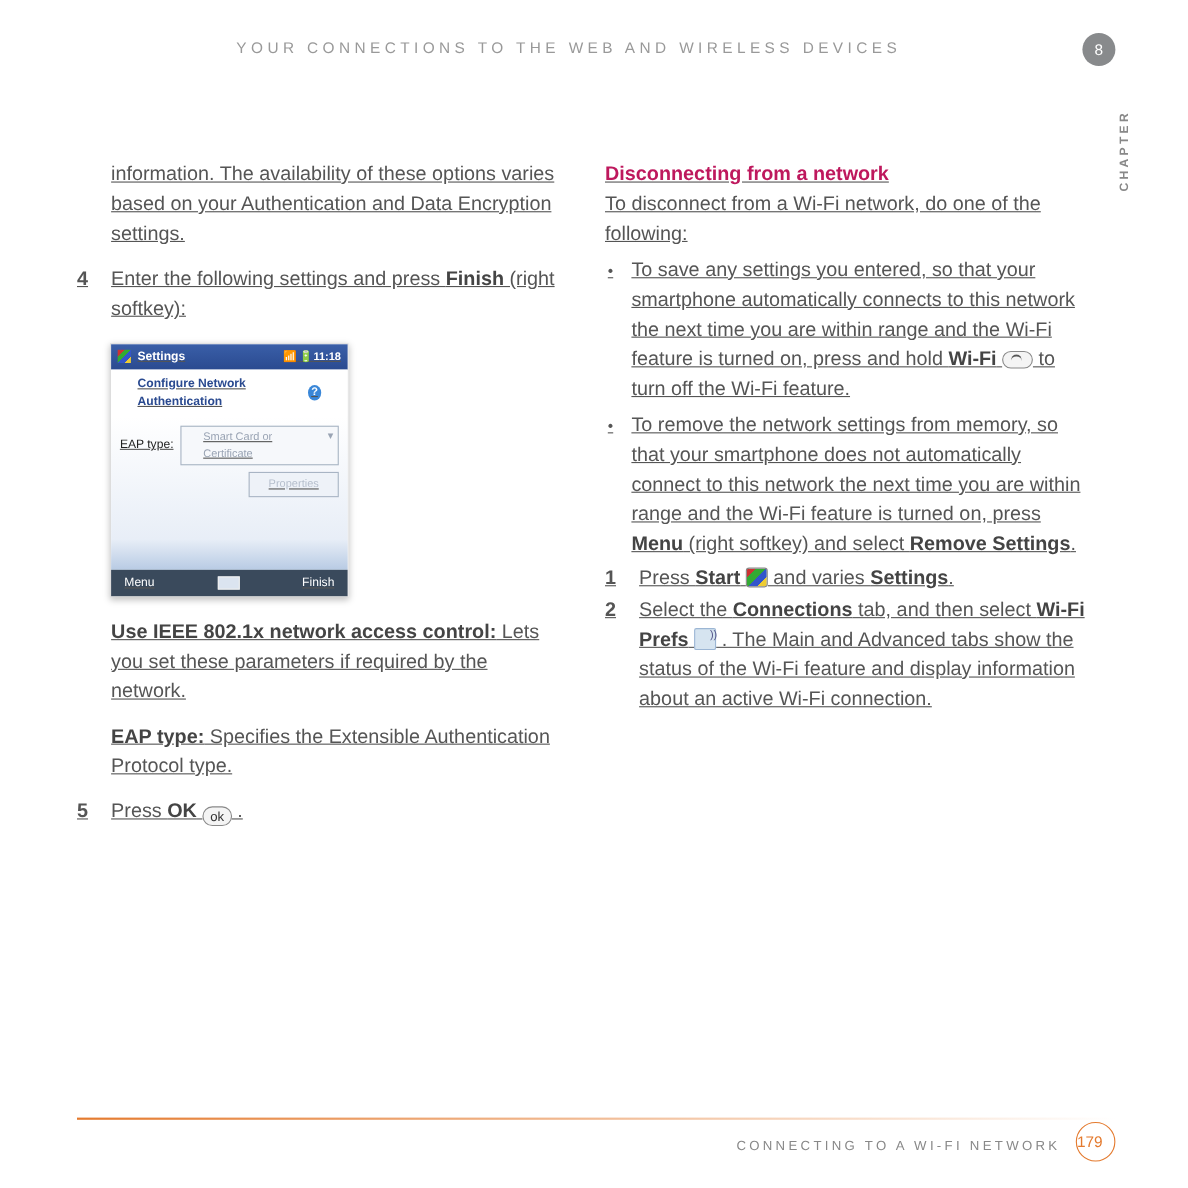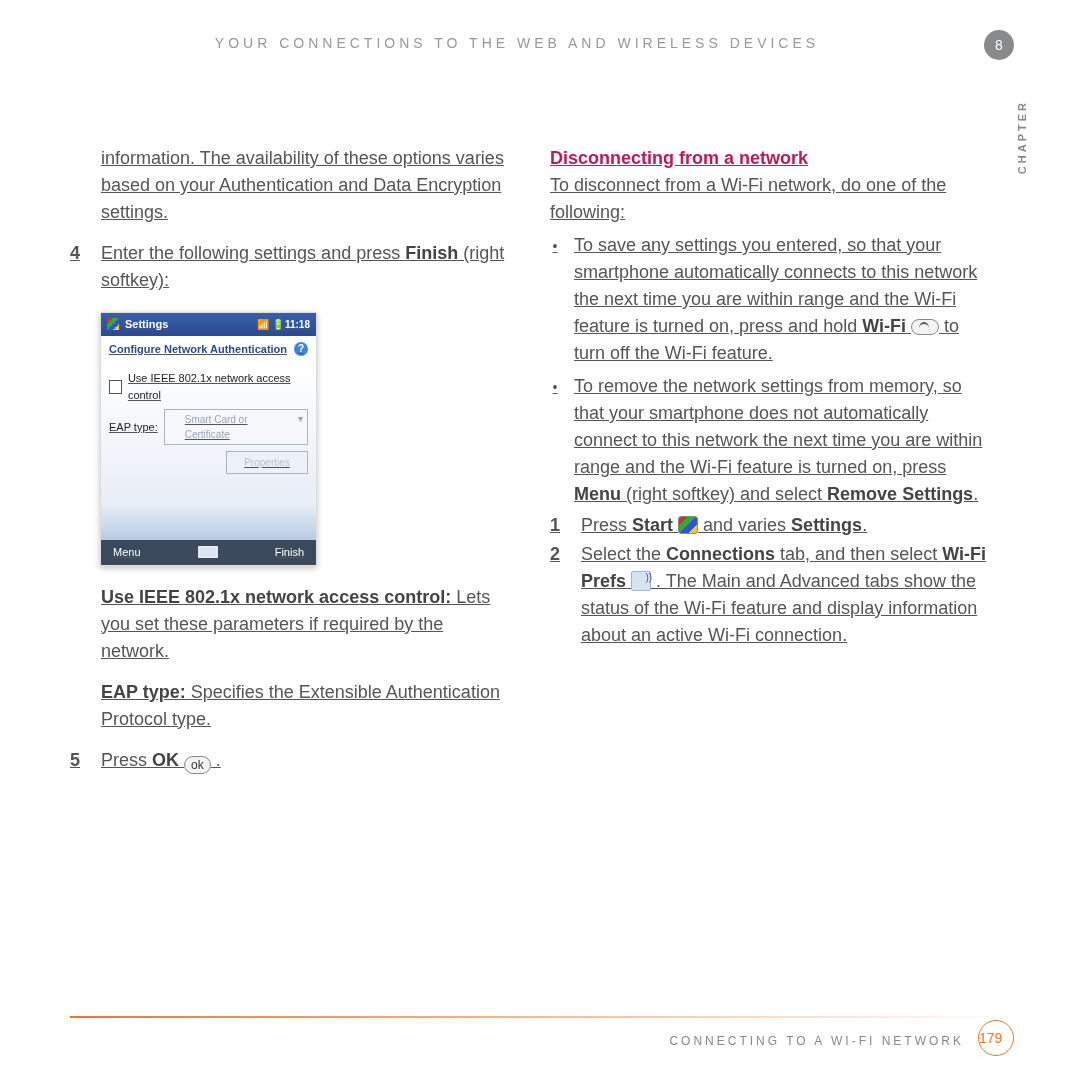--- a/index.html
+++ b/index.html
@@ -193,21 +193,21 @@
     background: linear-gradient(135deg,#cc3333 0 25%,#33aa33 0 50%,#3355cc 0 75%,#eecc33 0 100%);
     margin-right: 6px;
   }
   .phone-titlebar .spacer { flex: 1; }
   .phone-titlebar .stat {
     font-size: 10px;
     font-weight: bold;
   }
   .phone-subhead {
     background: #fff;
-    padding: 5px 8px;
+    padding: 5px 24px;
     display: flex;
     align-items: center;
     font-weight: bold;
     color: #2a4a90;
   }
   .phone-subhead .help {
     width: 14px;
     height: 14px;
     background: #3a87d8;
     color: #fff;
@@ -335,24 +335,20 @@
           <span class="spacer"></span>
           <span class="stat">📶 🔋 </span>
           <span class="stat">11:18</span>
         </div>
         <div class="phone-subhead">
           <span>Configure Network Authentication</span>
           <span class="help">?</span>
         </div>
         <div class="phone-body">
           <div class="phone-row">
-            <span class="phone-check"></span>
-            <span>Use IEEE 802.1x network access control</span>
-          </div>
-          <div class="phone-row">
             <span>EAP type:</span>
             <span class="phone-input">Smart Card or Certificate</span>
           </div>
           <div class="phone-row">
             <span class="phone-btn">Properties</span>
           </div>
         </div>
         <div class="phone-softbar">
           <span>Menu</span>
           <span class="kb"></span>

